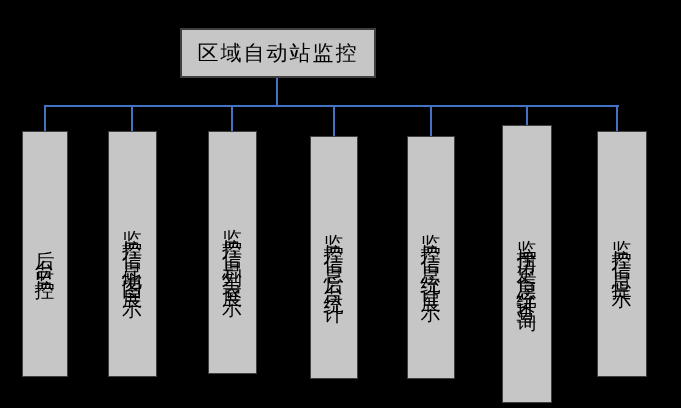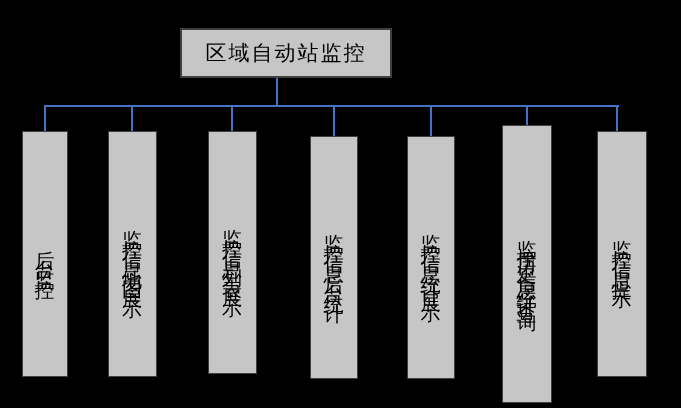--- a/index.html
+++ b/index.html
@@ -35,21 +35,21 @@
     background: #c6c6c6;
     border: 1px solid #3f3f3f;
     box-sizing: border-box;
     display: flex;
     align-items: center;
     justify-content: center;
     overflow: hidden;
     color: #000;
   }
   .node.root {
-    left: 180px; top: 28px; width: 212px; height: 50px;
+    left: 180px; top: 28px; width: 196px; height: 50px;
     border-width: 2px;
   }
   .node.root .hlabel {
     font-size: 21px;
     letter-spacing: 2px;
     white-space: nowrap;
   }
   .vlabel {
     writing-mode: vertical-lr;
     text-orientation: upright;

